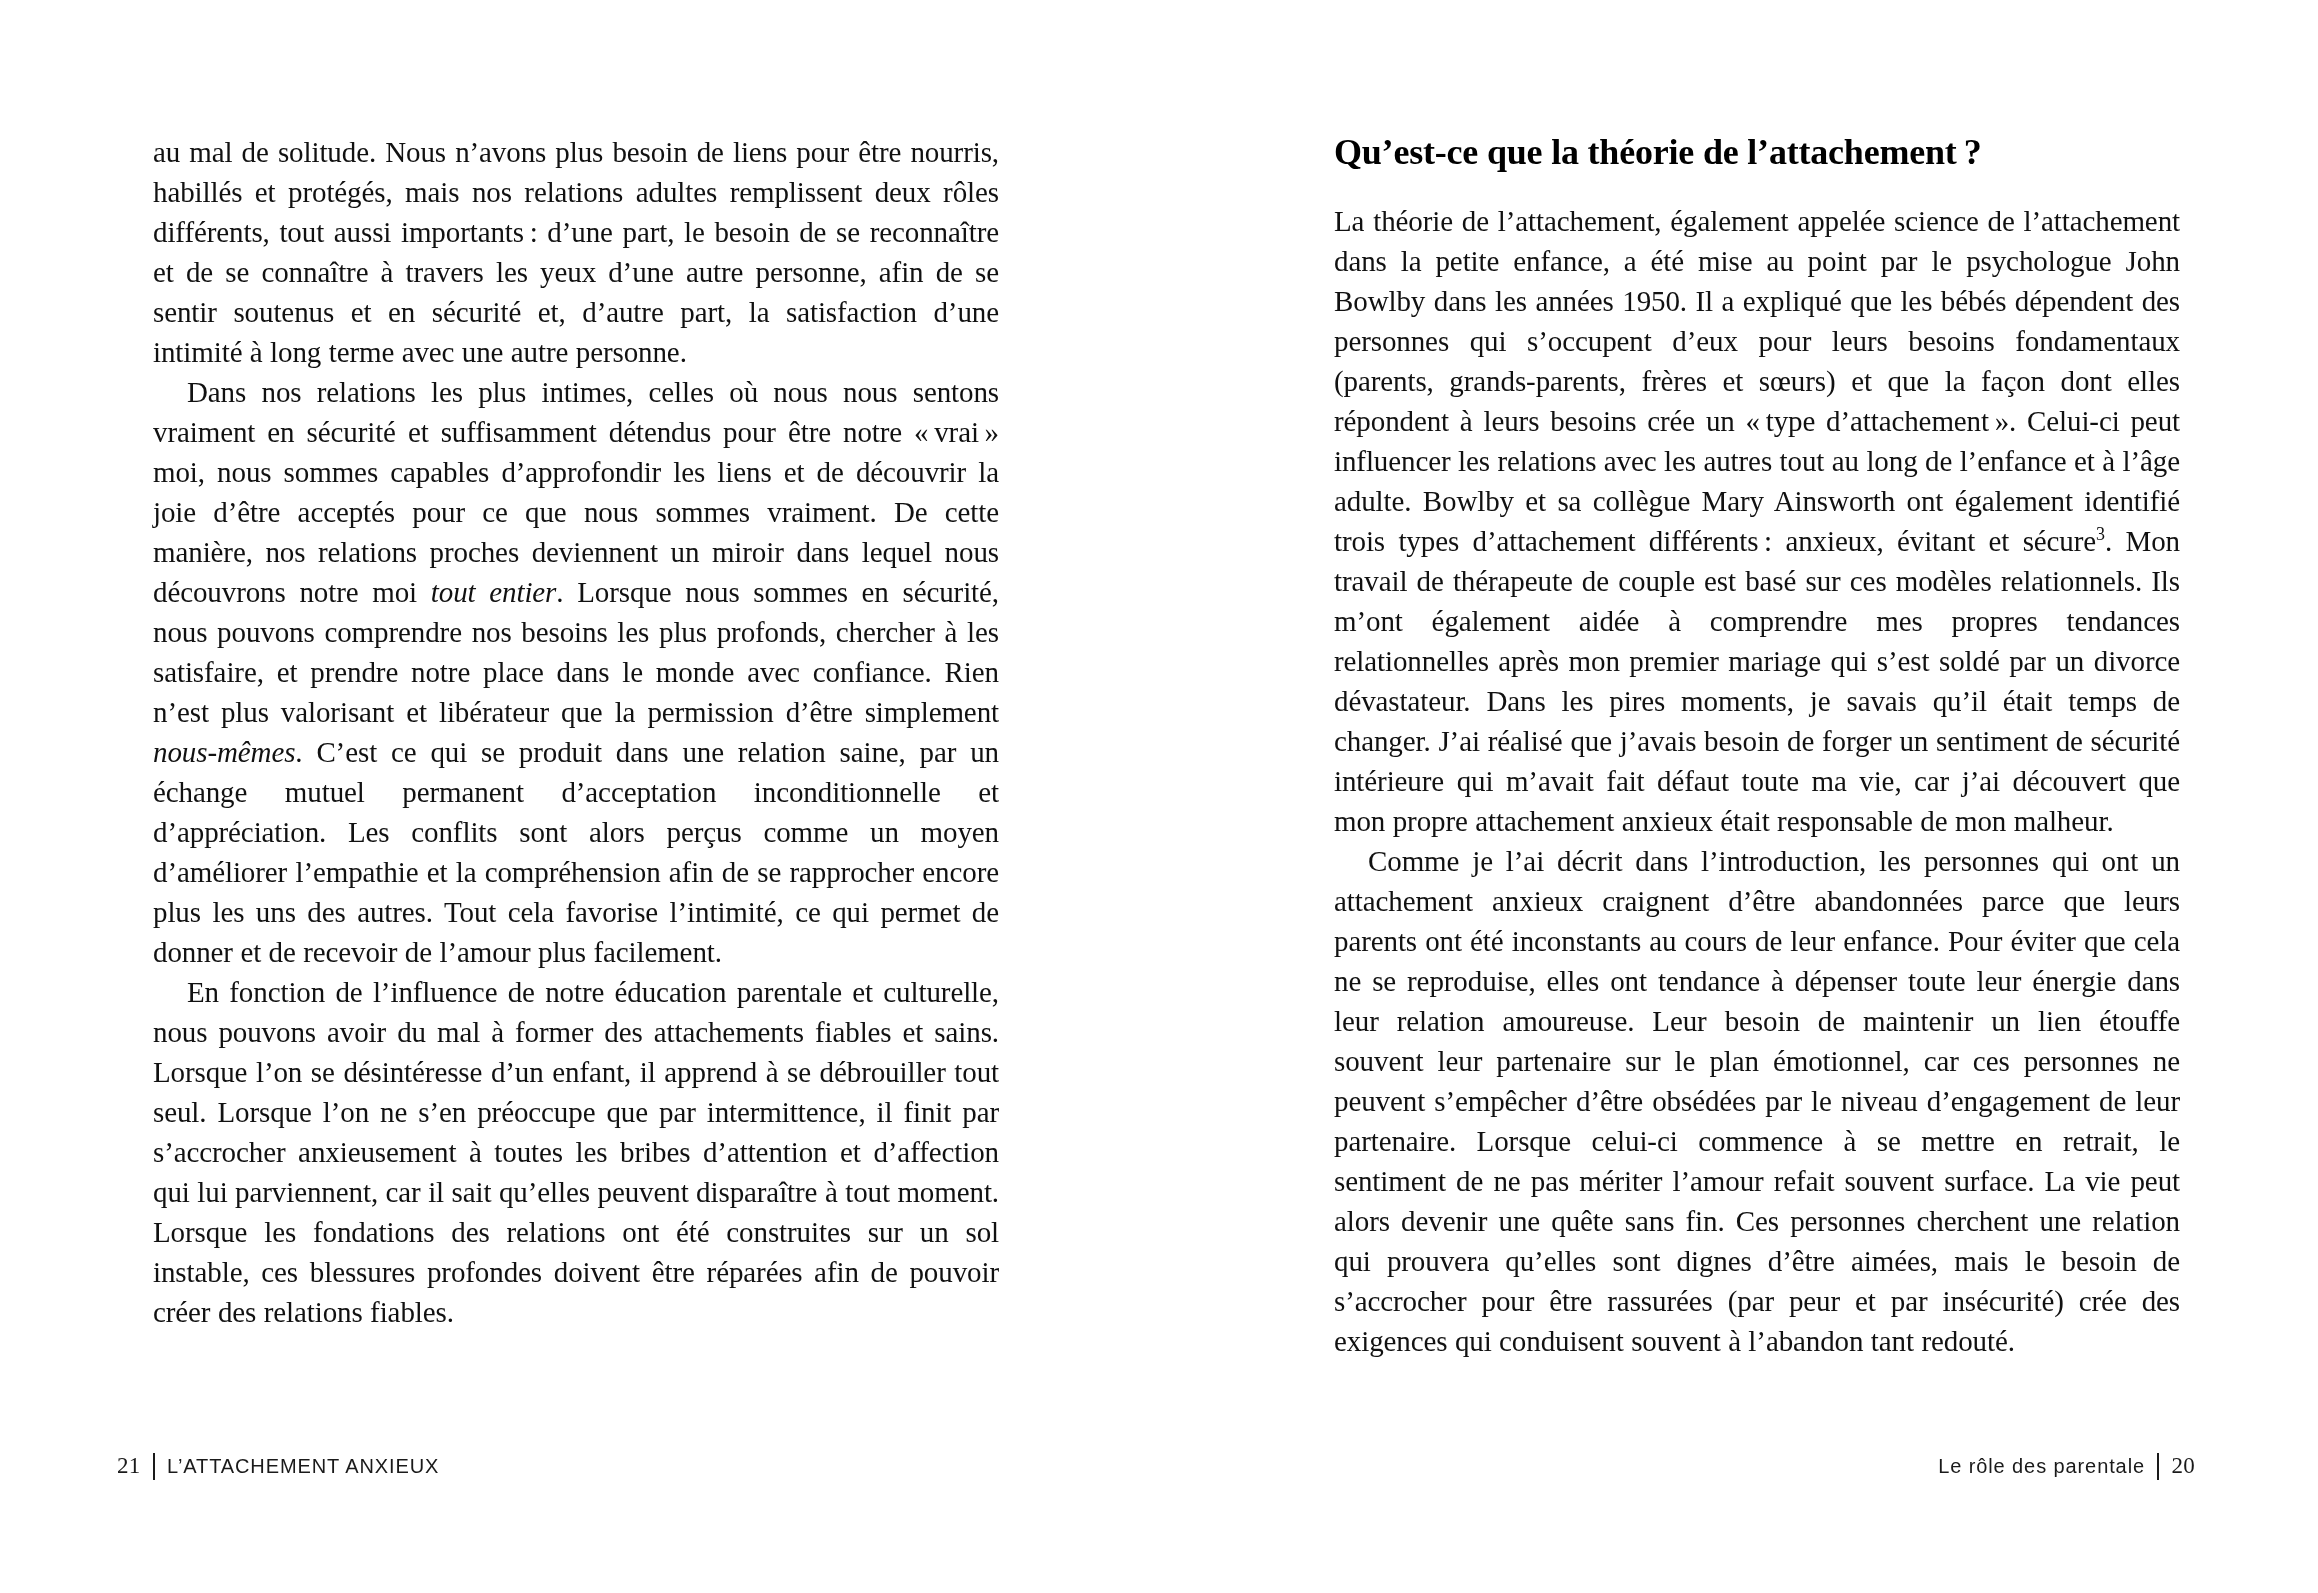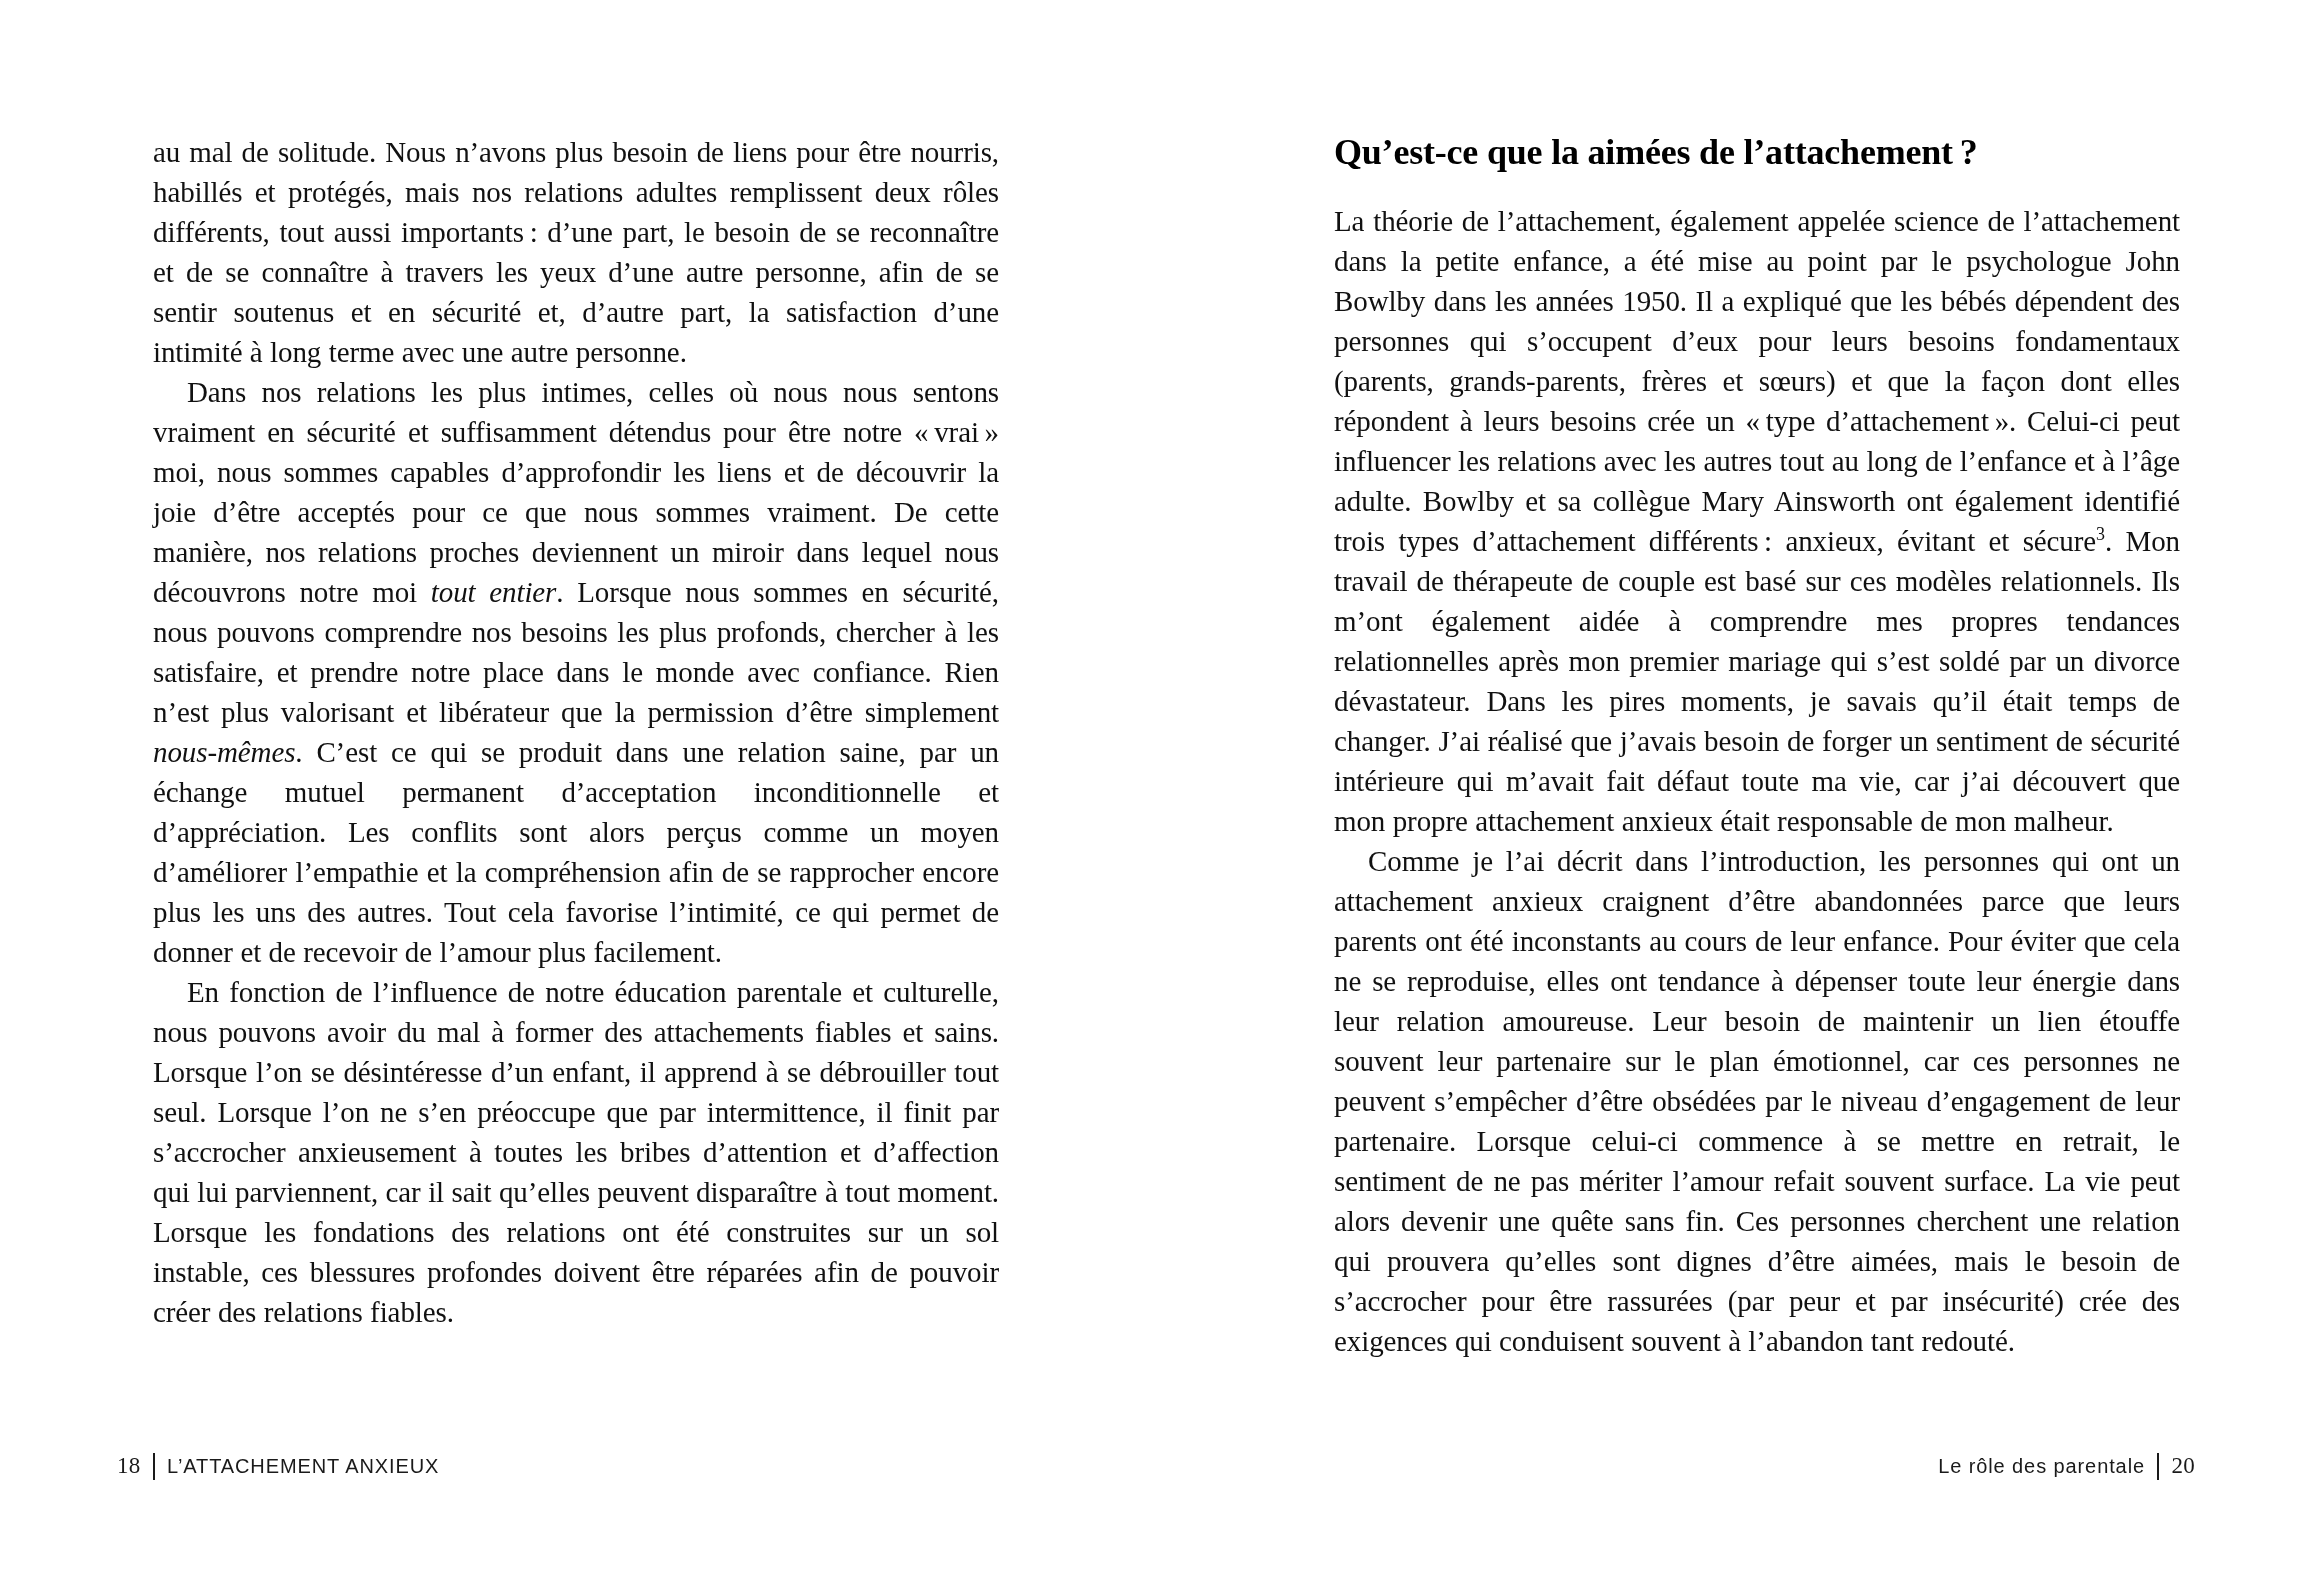--- a/index.html
+++ b/index.html
@@ -122,30 +122,30 @@
 
       <p class="para">au mal de solitude. Nous n’avons plus besoin de liens pour être nourris, habillés et protégés, mais nos relations adultes remplissent deux rôles différents, tout aussi importants : d’une part, le besoin de se reconnaître et de se connaître à travers les yeux d’une autre personne, afin de se sentir soutenus et en sécurité et, d’autre part, la satisfaction d’une intimité à long terme avec une autre personne.</p>
 
       <p class="para"><span>Dans nos relations les plus intimes, celles où nous nous sentons vraiment en sécurité et suffisamment détendus pour être notre « vrai » moi, nous sommes capables d’approfondir les liens et de découvrir la joie d’être acceptés pour ce que nous sommes vraiment. De cette manière, nos relations proches deviennent un miroir dans lequel nous découvrons notre moi </span><em>tout entier</em><span>. Lorsque nous sommes en sécurité, nous pouvons comprendre nos besoins les plus profonds, chercher à les satisfaire, et prendre notre place dans le monde avec confiance. Rien n’est plus valorisant et libérateur que la permission d’être simplement </span><em>nous-mêmes</em><span>. C’est ce qui se produit dans une relation saine, par un échange mutuel permanent d’acceptation inconditionnelle et d’appréciation. Les conflits sont alors perçus comme un moyen d’améliorer l’empathie et la compréhension afin de se rapprocher encore plus les uns des autres. Tout cela favorise l’intimité, ce qui permet de donner et de recevoir de l’amour plus facilement.</span></p>
 
       <p class="para">En fonction de l’influence de notre éducation parentale et culturelle, nous pouvons avoir du mal à former des attachements fiables et sains. Lorsque l’on se désintéresse d’un enfant, il apprend à se débrouiller tout seul. Lorsque l’on ne s’en préoccupe que par intermittence, il finit par s’accrocher anxieusement à toutes les bribes d’attention et d’affection qui lui parviennent, car il sait qu’elles peuvent disparaître à tout moment. Lorsque les fondations des relations ont été construites sur un sol instable, ces blessures profondes doivent être réparées afin de pouvoir créer des relations fiables.</p>
 
     </div>
 
     <div class="footer footer-left">
-      <span class="folio">18</span>
+      <span class="folio">21</span>
       <span class="rule"></span>
       <span class="running-title">L’attachement anxieux</span>
     </div>
   </div>
 
   <div class="page page-right">
     <div class="column">
 
-      <h2 class="section-heading">Qu’est-ce que la aimées de l’attachement ?</h2>
+      <h2 class="section-heading">Qu’est-ce que la théorie de l’attachement ?</h2>
 
       <p class="para"><span>La théorie de l’attachement, également appelée science de l’attachement dans la petite enfance, a été mise au point par le psychologue John Bowlby dans les années 1950. Il a expliqué que les bébés dépendent des personnes qui s’occupent d’eux pour leurs besoins fondamentaux (parents, grands-parents, frères et sœurs) et que la façon dont elles répondent à leurs besoins crée un « type d’attachement ». Celui-ci peut influencer les relations avec les autres tout au long de l’enfance et à l’âge adulte. Bowlby et sa collègue Mary Ainsworth ont également identifié trois types d’attachement différents : anxieux, évitant et sécure</span><sup class="fn">3</sup><span>. Mon travail de thérapeute de couple est basé sur ces modèles relationnels. Ils m’ont également aidée à comprendre mes propres tendances relationnelles après mon premier mariage qui s’est soldé par un divorce dévastateur. Dans les pires moments, je savais qu’il était temps de changer. J’ai réalisé que j’avais besoin de forger un sentiment de sécurité intérieure qui m’avait fait défaut toute ma vie, car j’ai découvert que mon propre attachement anxieux était responsable de mon malheur.</span></p>
 
       <p class="para">Comme je l’ai décrit dans l’introduction, les personnes qui ont un attachement anxieux craignent d’être abandonnées parce que leurs parents ont été inconstants au cours de leur enfance. Pour éviter que cela ne se reproduise, elles ont tendance à dépenser toute leur énergie dans leur relation amoureuse. Leur besoin de maintenir un lien étouffe souvent leur partenaire sur le plan émotionnel, car ces personnes ne peuvent s’empêcher d’être obsédées par le niveau d’engagement de leur partenaire. Lorsque celui-ci commence à se mettre en retrait, le sentiment de ne pas mériter l’amour refait souvent surface. La vie peut alors devenir une quête sans fin. Ces personnes cherchent une relation qui prouvera qu’elles sont dignes d’être aimées, mais le besoin de s’accrocher pour être rassurées (par peur et par insécurité) crée des exigences qui conduisent souvent à l’abandon tant redouté.</p>
 
     </div>
 
     <div class="footer footer-right">
       <span class="running-title">Le rôle des parentale</span>
       <span class="rule"></span>

